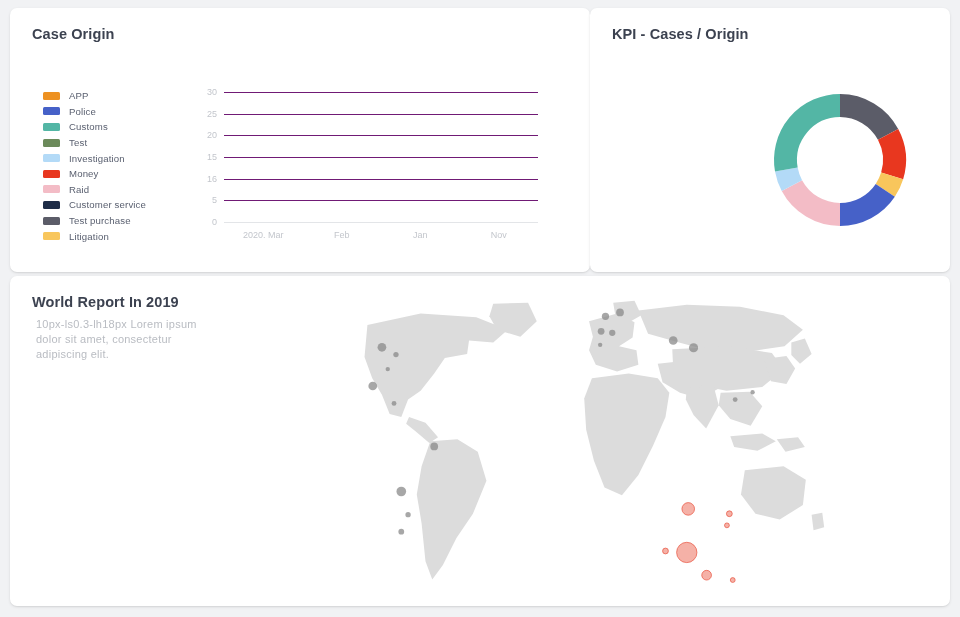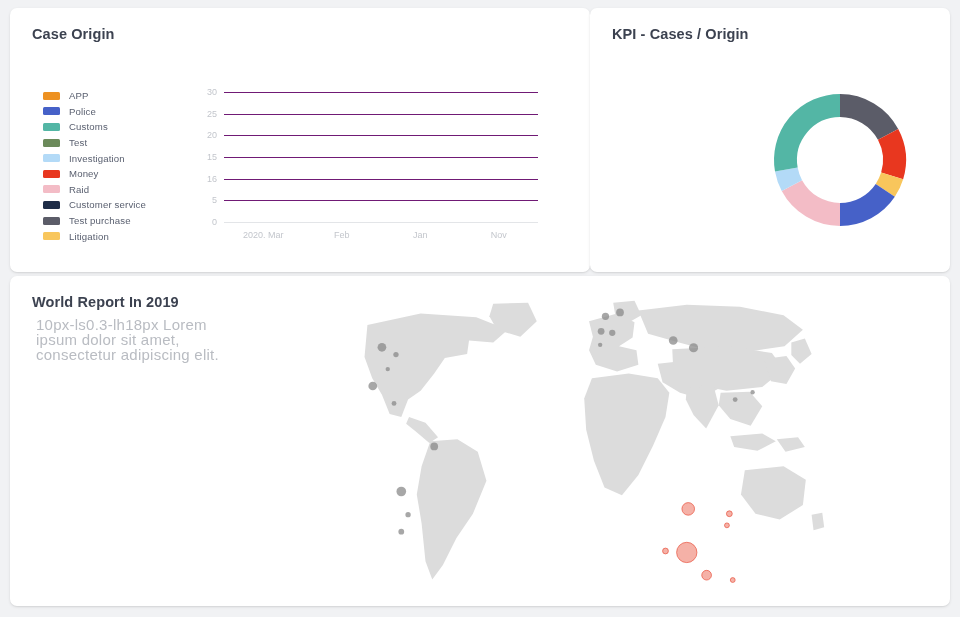--- a/index.html
+++ b/index.html
@@ -19,21 +19,21 @@
   }
   .card-origin { width: 580px; height: 264px; }
   .card-kpi   { flex: 1; height: 264px; }
   .card-world { width: 940px; height: 330px; }
 
   .card-title {
     font-size: 14.5px; font-weight: bold; color: #3c4250;
     padding: 18px 0 0 22px; letter-spacing: .1px;
   }
   .card-sub {
-    font-size: 15px; color: #b9bcc2; line-height: 15px;
+    font-size: 11px; color: #b9bcc2; line-height: 15px;
     padding: 7px 0 0 26px; max-width: 210px; letter-spacing: .25px;
   }
 
   
   .legend { position: absolute; }
   .legend-item { display: flex; align-items: center; height: 15.6px; }
   .legend-sw { width: 17px; height: 8px; border-radius: 1.5px; flex: none; }
   .legend-lb { font-size: 9.6px; color: #5a6070; margin-left: 9px; letter-spacing: .15px; }
 
   .legend-origin { left: 33px; top: 80px; }

